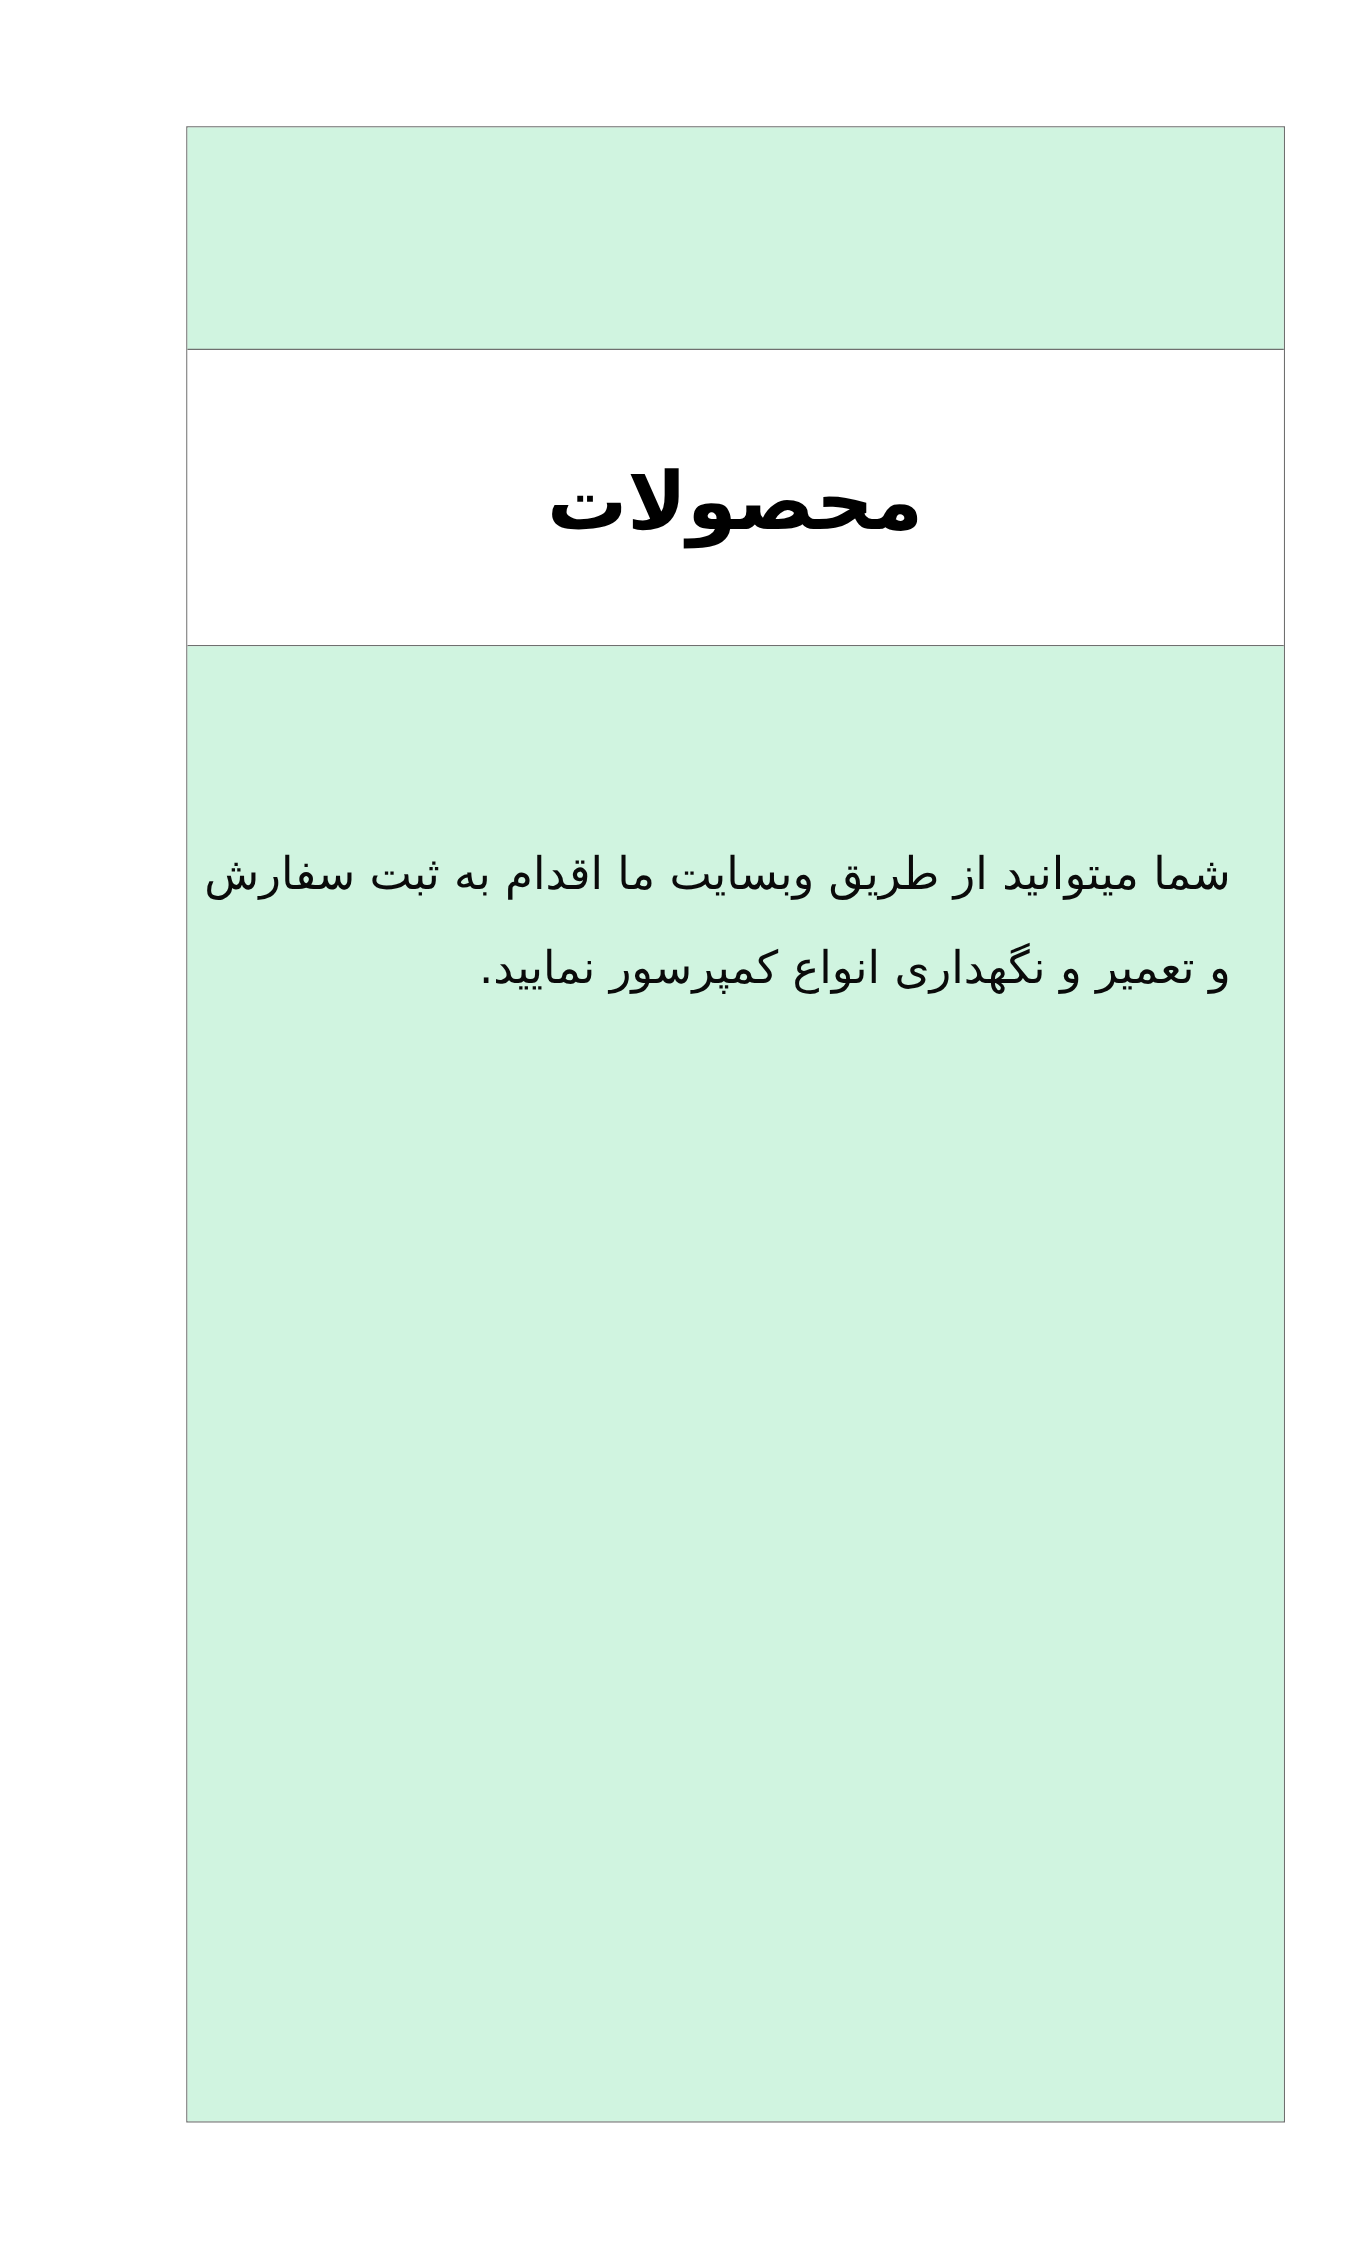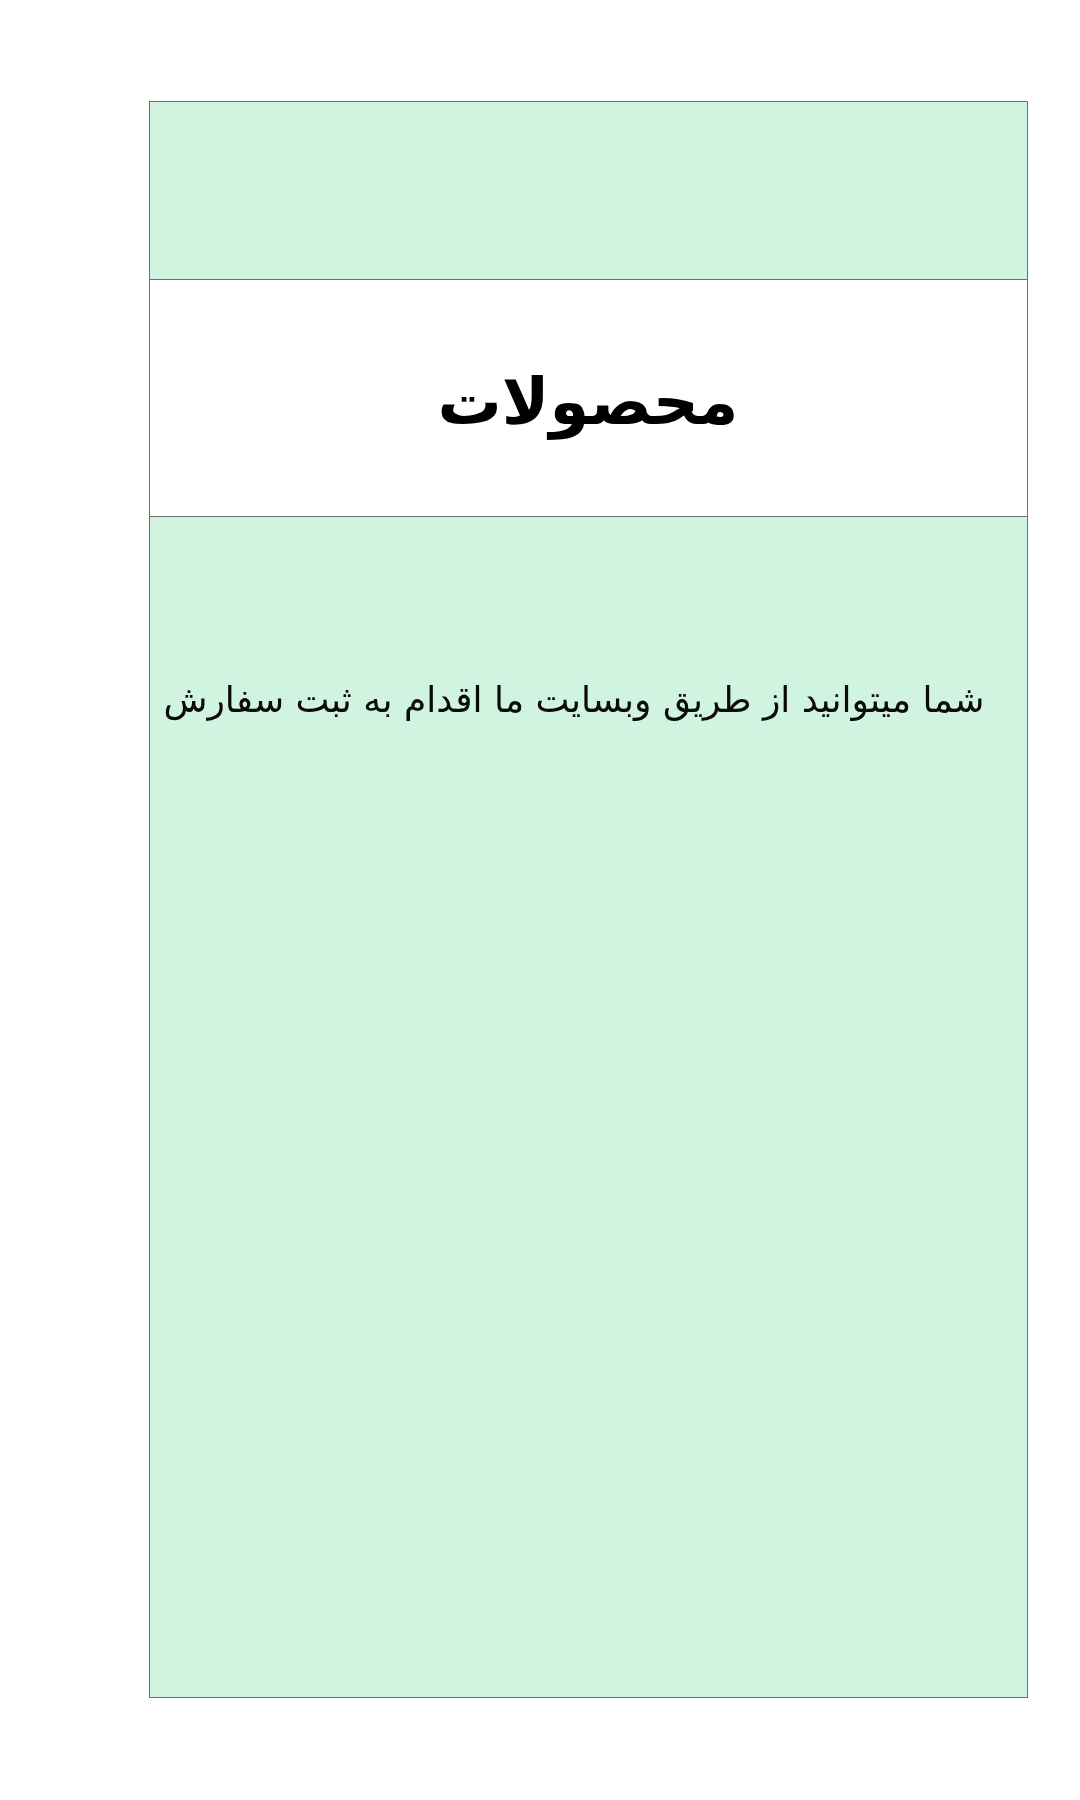--- a/index.html
+++ b/index.html
@@ -76,17 +76,18 @@
 
     <div class="header-banner"></div>
 
     <div class="title-section">
       <h1 class="page-title">محصولات</h1>
     </div>
 
     <div class="products-section">
       <div class="intro-paragraph">
         <div class="intro-line">شما میتوانید از طریق وبسایت ما اقدام به ثبت سفارش خرید</div>
+        <div class="intro-line">و تعمیر و نگهداری انواع کمپرسور نمایید.</div>
       </div>
     </div>
 
   </div>
 </div>
 
 </body></html>

